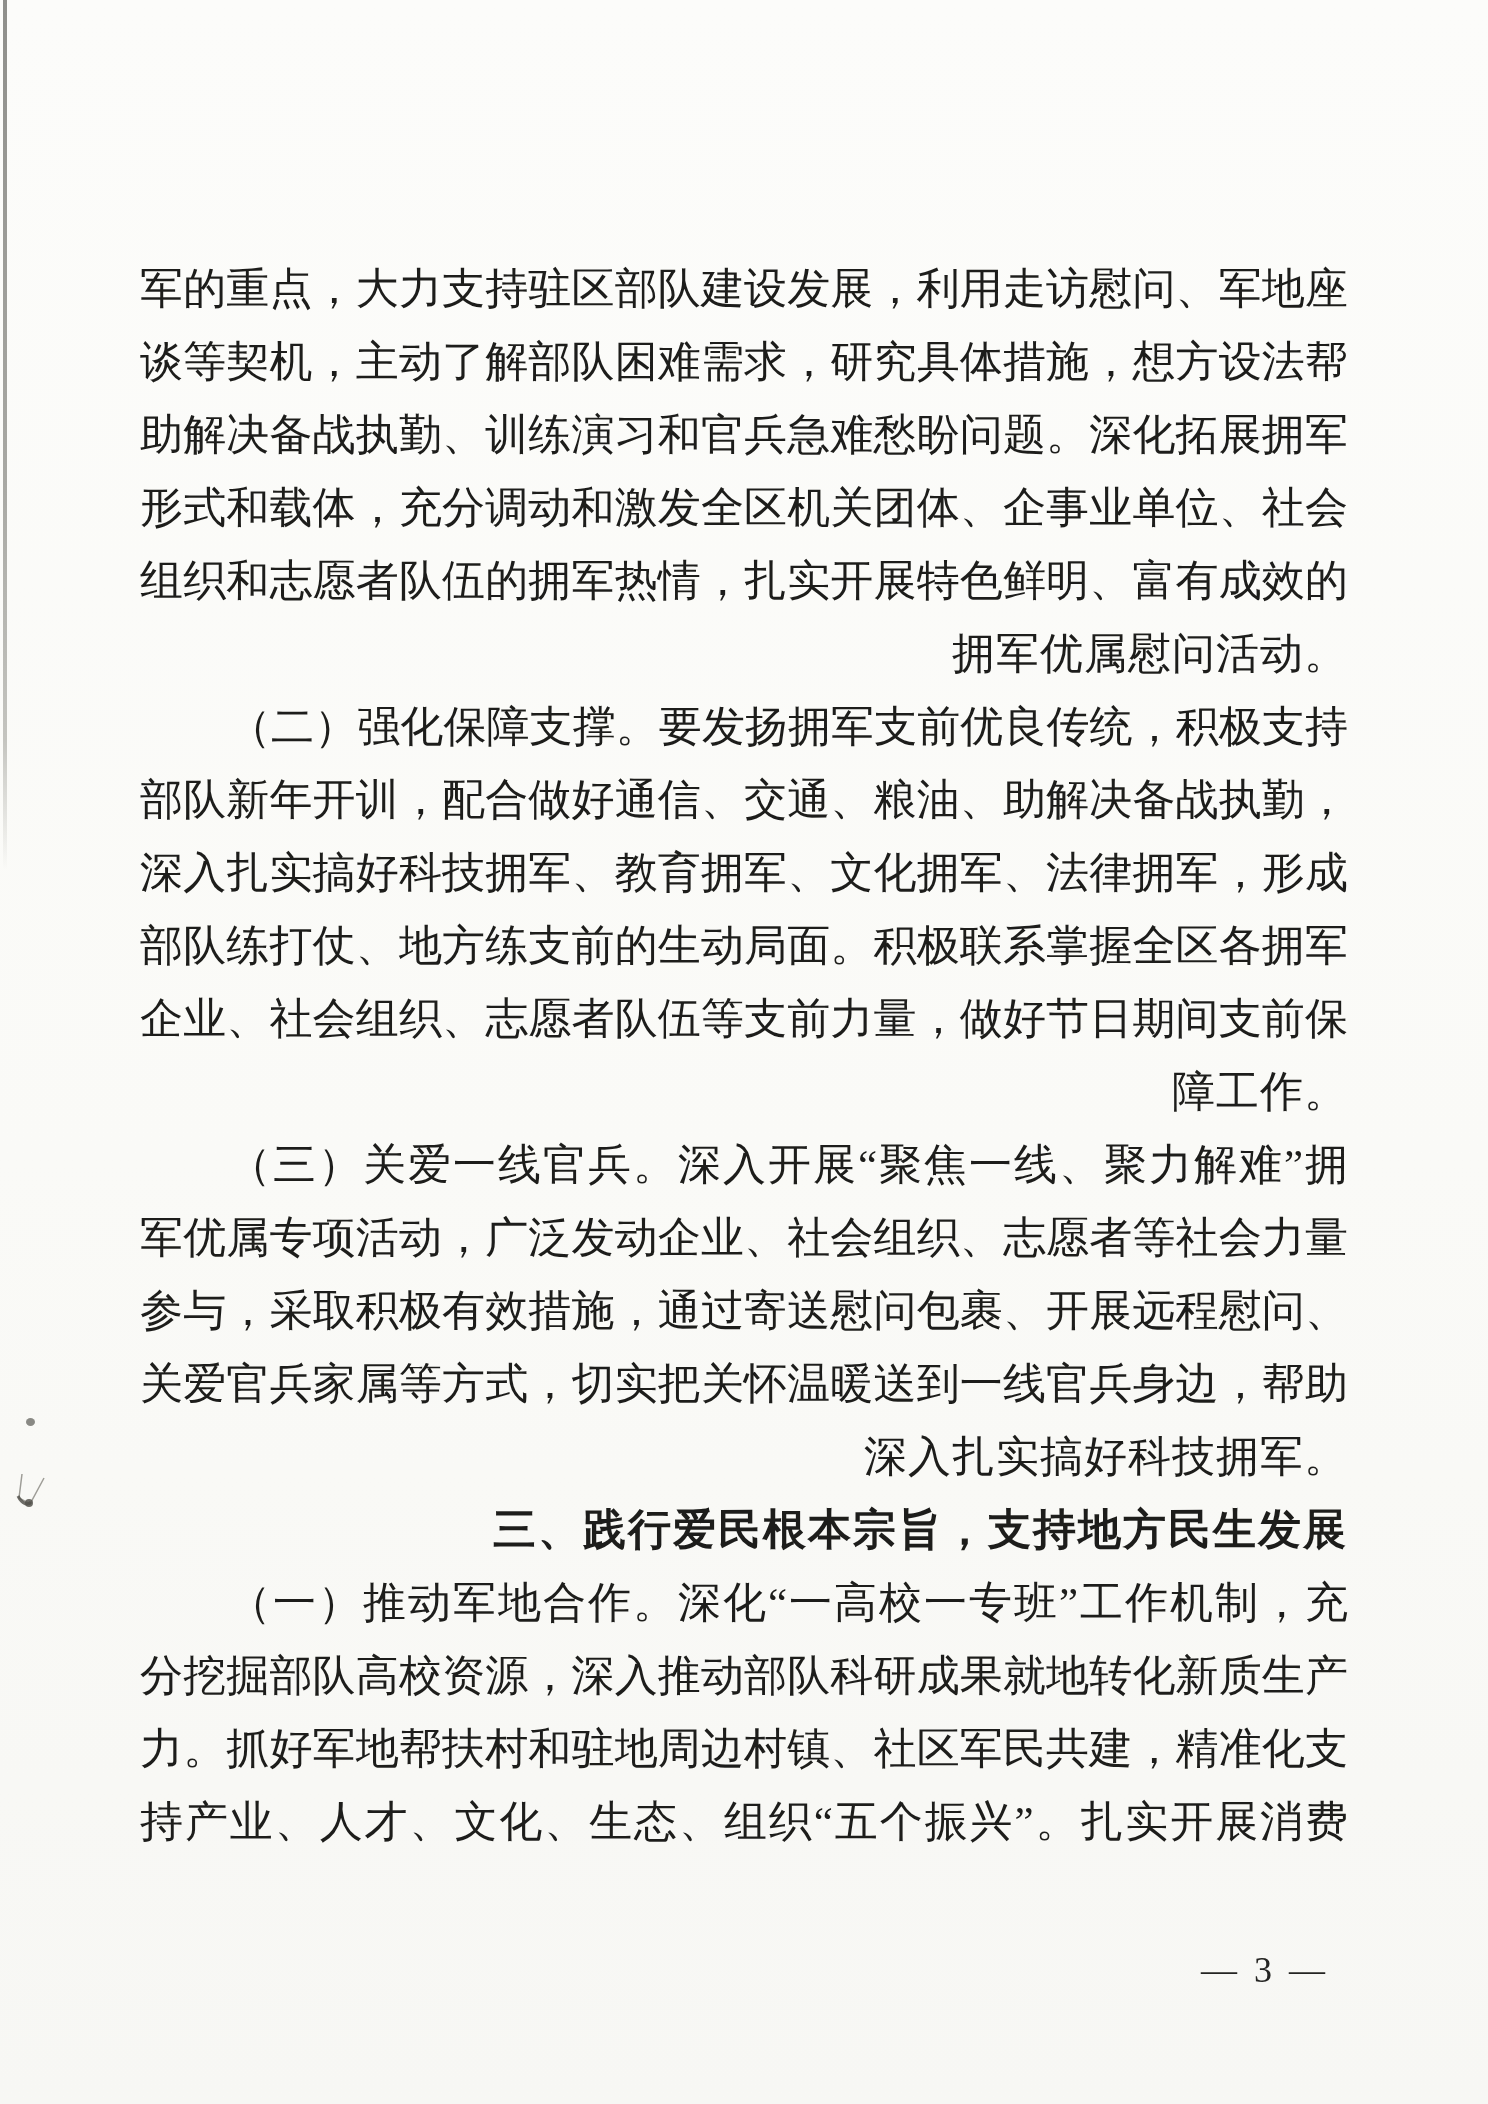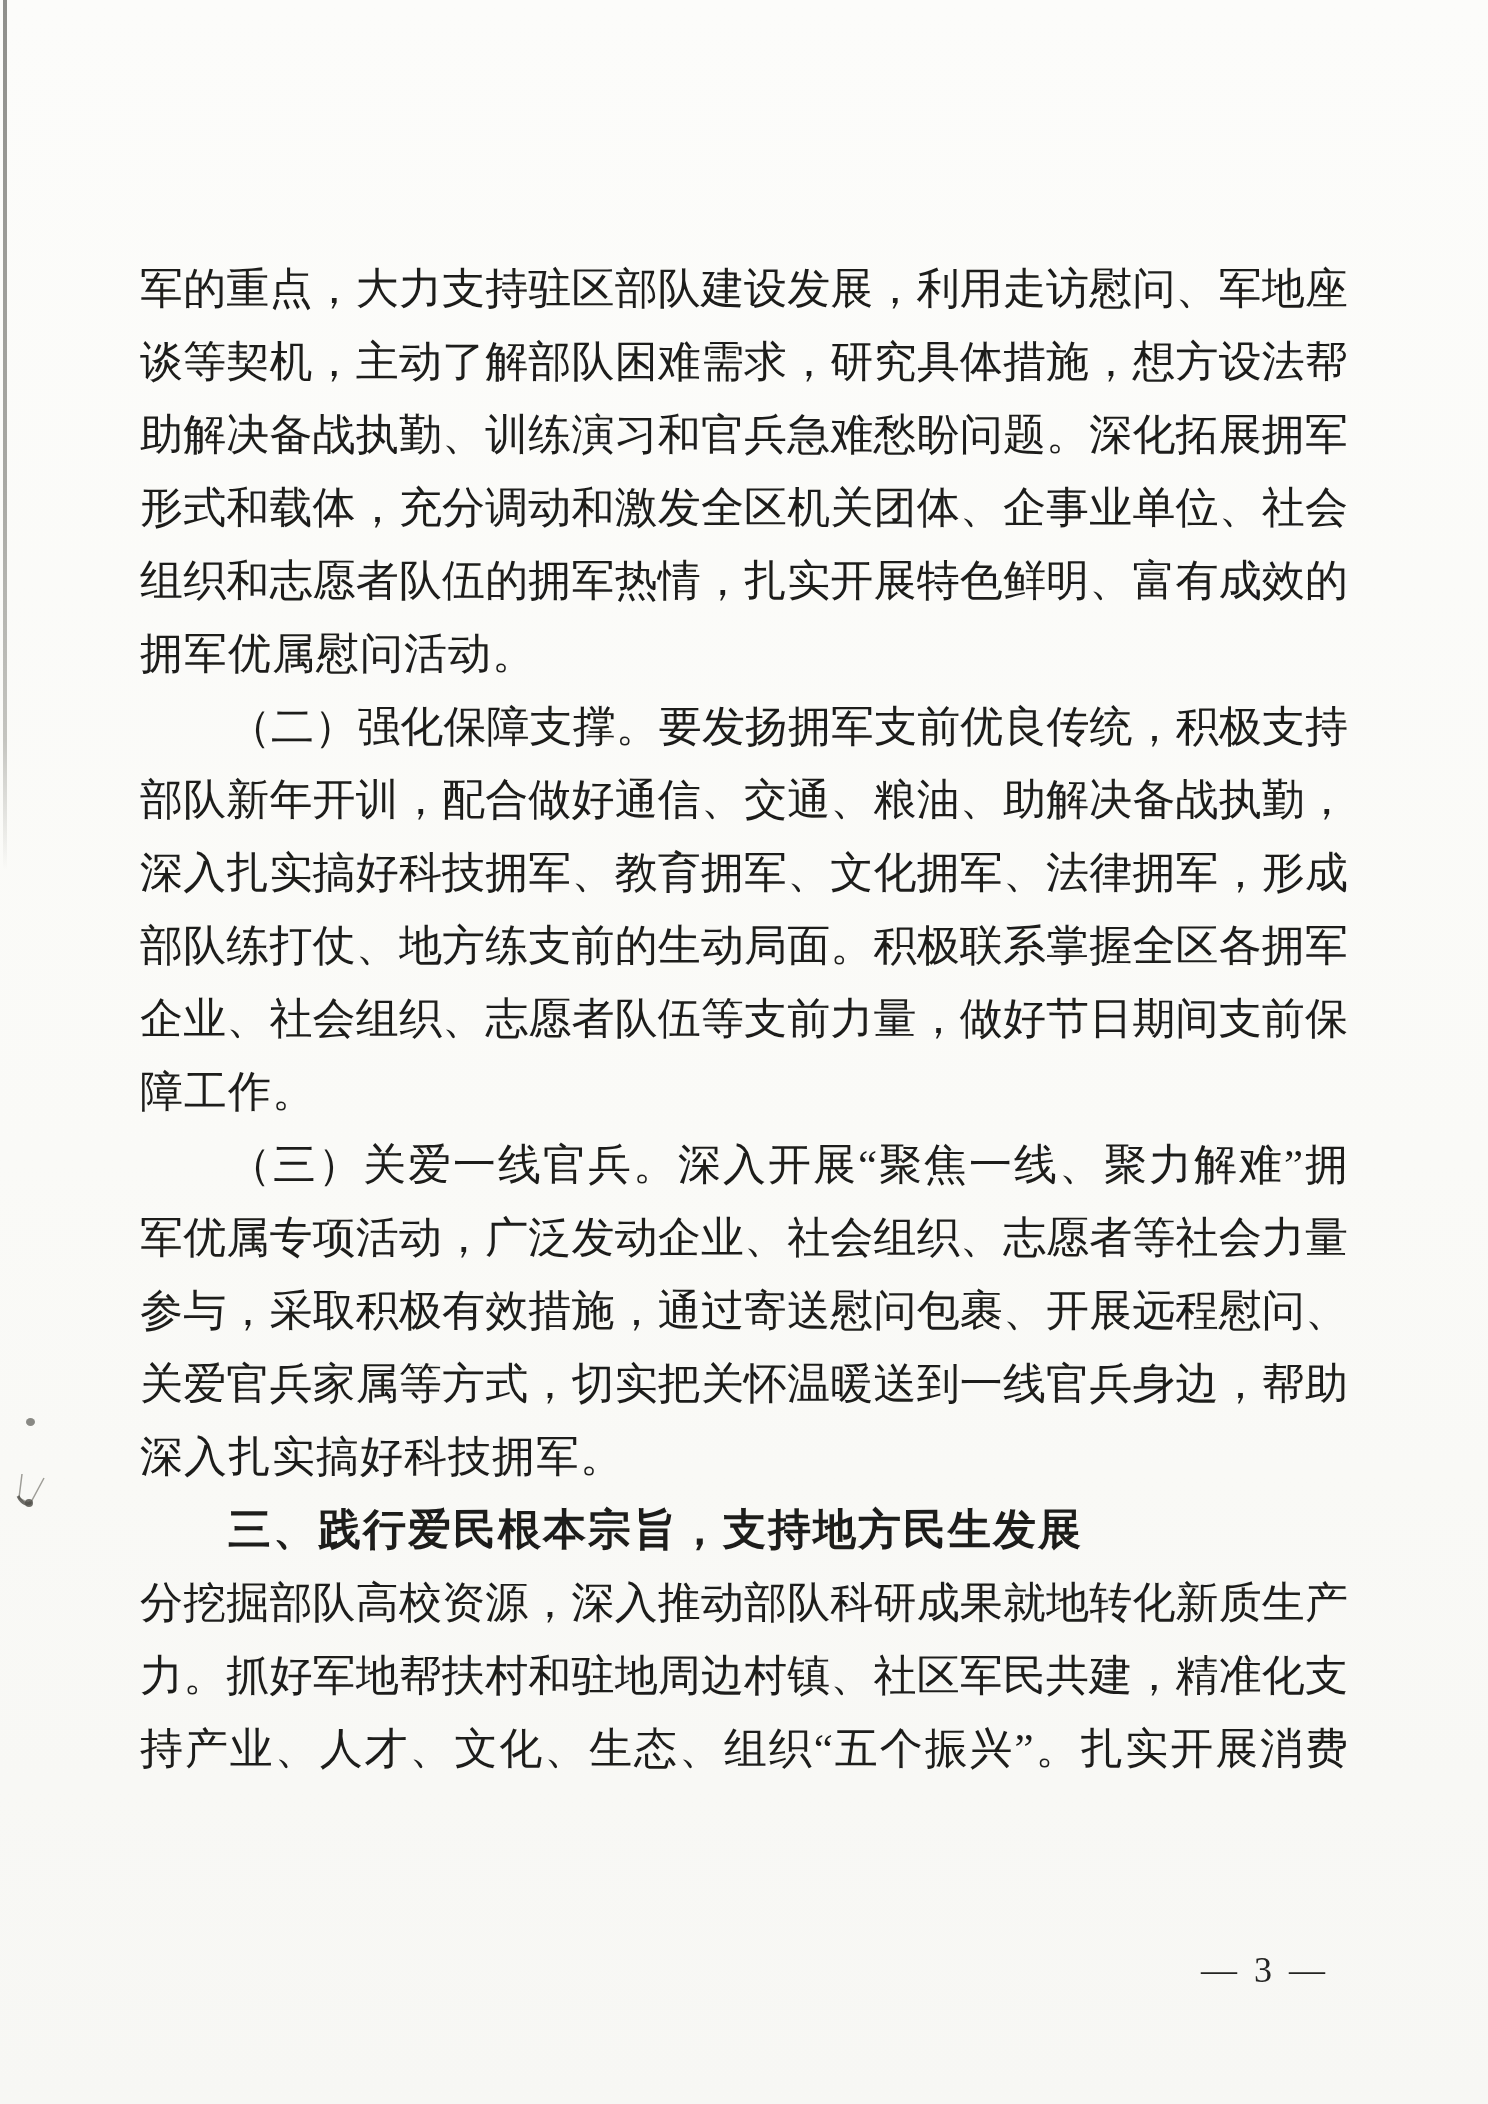--- a/index.html
+++ b/index.html
@@ -51,20 +51,21 @@
     width: 1208px;
     color: #1d1d1b;
   }
   .line {
     font-size: 43px;
     line-height: 73px;
     height: 73px;
     white-space: nowrap;
     letter-spacing: 1px;
     color: #1d1d1b;
+    text-align: right;
   }
   .line.justify {
     white-space: normal;
     text-align: justify;
     text-align-last: justify;
     text-justify: inter-character;
     letter-spacing: 0;
   }
   .line.indent {
     padding-left: 88px;
@@ -120,20 +121,21 @@
       <div class="line justify">深入扎实搞好科技拥军、教育拥军、文化拥军、法律拥军，形成</div>
       <div class="line justify">部队练打仗、地方练支前的生动局面。积极联系掌握全区各拥军</div>
       <div class="line justify">企业、社会组织、志愿者队伍等支前力量，做好节日期间支前保</div>
       <div class="line">障工作。</div>
       <div class="line justify indent">（三）关爱一线官兵。深入开展“聚焦一线、聚力解难”拥</div>
       <div class="line justify">军优属专项活动，广泛发动企业、社会组织、志愿者等社会力量</div>
       <div class="line justify">参与，采取积极有效措施，通过寄送慰问包裹、开展远程慰问、</div>
       <div class="line justify">关爱官兵家属等方式，切实把关怀温暖送到一线官兵身边，帮助</div>
       <div class="line">深入扎实搞好科技拥军。</div>
       <div class="line indent heading">三、践行爱民根本宗旨，支持地方民生发展</div>
+      <div class="line justify indent">（一）推动军地合作。深化“一高校一专班”工作机制，充</div>
       <div class="line justify">分挖掘部队高校资源，深入推动部队科研成果就地转化新质生产</div>
       <div class="line justify">力。抓好军地帮扶村和驻地周边村镇、社区军民共建，精准化支</div>
       <div class="line justify">持产业、人才、文化、生态、组织“五个振兴”。扎实开展消费</div>
     </div>
 
   <div class="footer-pageno">— 3 —</div>
 
 </div>
 
 </body></html>

